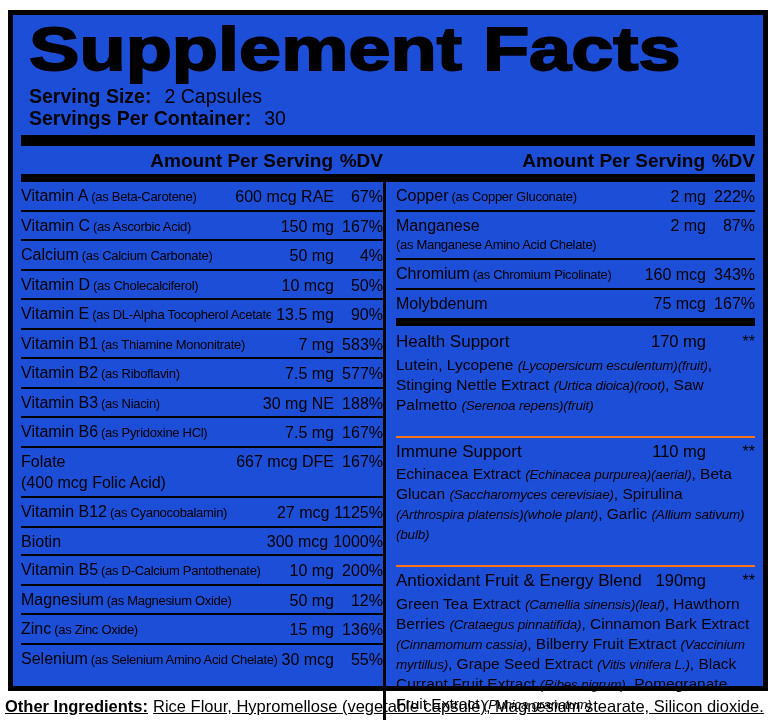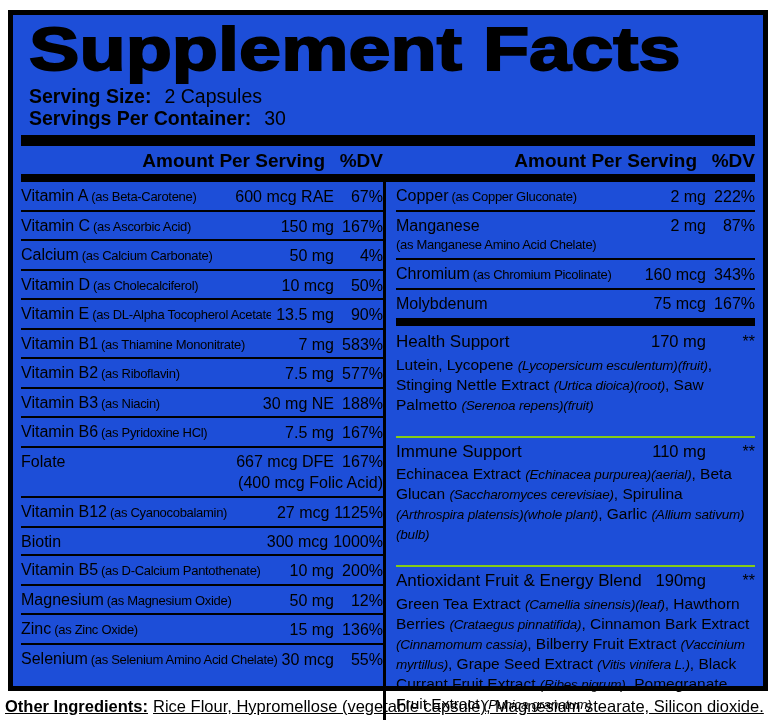--- a/index.html
+++ b/index.html
@@ -25,43 +25,43 @@
     -webkit-text-stroke:1.8px #000;
     white-space:nowrap;
     transform:scaleX(1.22); transform-origin:left center;
     margin:3px 0 7px 8px;
   }
   .serving { font-size:19.5px; line-height:22px; margin-left:8px; }
   .serving .lab { font-weight:bold; }
   .serving .val { margin-left:13px; }
   .bar   { height:11px; background:#000; margin-top:6px; flex:none; }
   .header-row { display:flex; font-weight:bold; font-size:19px; padding:4px 0 2px 0; flex:none; }
-  .hhalf { display:flex; align-items:baseline; gap:14px; }
+  .hhalf { display:flex; align-items:baseline; gap:6px; }
   .hhalf.lhalf { width:362px; flex:none; }
   .hhalf.rhalf { flex:1; padding-left:13px; }
   .hspacer { flex:1; }
   .hdv { min-width:44px; text-align:right; }
   .header-rule { height:8px; background:#000; flex:none; }
   .cols { display:flex; align-items:stretch; flex:1; }
   .col-left  { width:362px; flex:none; }
   .col-right { flex:1; border-left:3px solid #000; padding-left:10px; min-width:0; }
 
   .nrow { border-bottom:2px solid #000; }
   .col-left .nrow:last-child, #right-rows .nrow:last-child { border-bottom:none; }
   .nline { display:flex; align-items:flex-end; gap:5px; padding:4px 0 3.5px 0; }
   .nname { flex:1; min-width:0; white-space:nowrap; overflow:hidden; font-size:16px; line-height:19px; }
   .nform { font-size:13px; letter-spacing:-0.3px; margin-left:3px; }
   .namount { font-size:16px; line-height:19px; white-space:nowrap; text-align:right; }
   .ndv { font-size:16px; line-height:19px; min-width:44px; text-align:right; white-space:nowrap; }
   .nline2 { font-size:16px; line-height:18px; padding:0 0 4px 0; }
-  .nline2.right { text-align:right; }
+  .nline2.right { text-align:left; }
   .nline2.left  { font-size:13px; letter-spacing:-0.3px; margin-top:-2px; }
 
   .midbar { height:8px; background:#000; margin:2px 0 2px 0; }
-  .blend + .blend { border-top:2px solid #84cc16; }
+  .blend + .blend { border-top:2px solid #f97316; }
   .bhead .nname { font-size:17px; }
   .bhead .namount { font-size:16.5px; }
   .bdesc { font-size:15.5px; line-height:19px; padding:0 0 21px 0; }
   .bdesc .it { font-style:italic; font-size:13.5px; letter-spacing:-0.2px; }
 
   .bottombar { height:8px; background:#000; flex:none; }
   .footnote { font-size:19.5px; line-height:22px; padding:5px 0 2px 8px; flex:none; }
 
   .other { font-size:16.5px; line-height:20px; margin:5px 0 0 5px; white-space:nowrap;text-decoration:underline; }
   .other .lab { font-weight:bold; }

